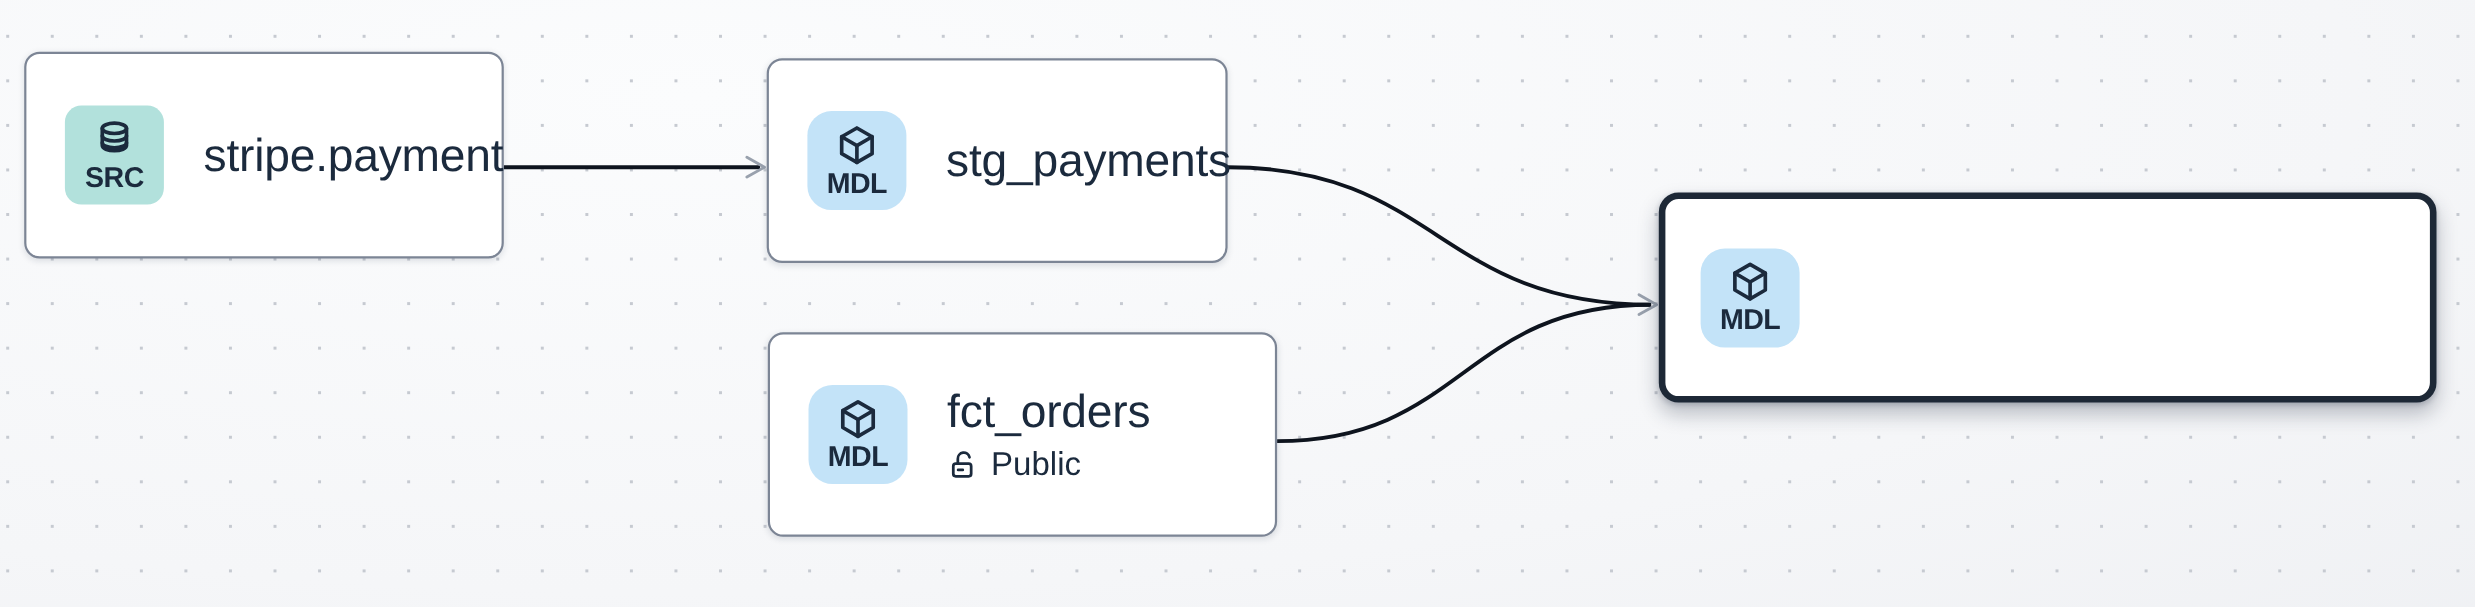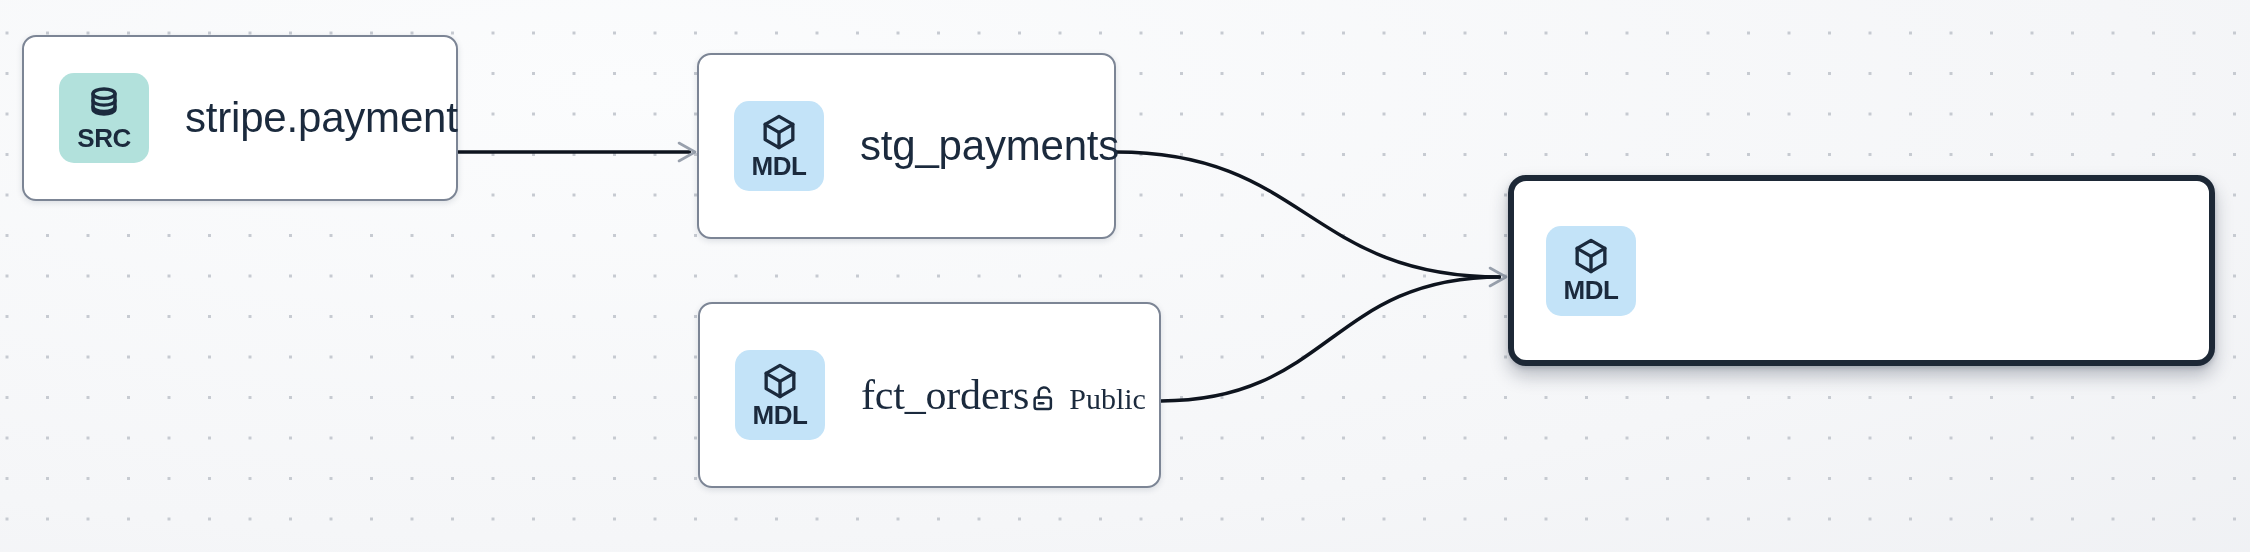--- a/index.html
+++ b/index.html
@@ -46,31 +46,31 @@
     padding-left:32px;
     box-shadow:0 10px 18px rgba(27,40,60,0.28), 0 2px 5px rgba(27,40,60,0.18);
   }
   .badge{
     flex:0 0 auto;
     width:90px;height:90px;border-radius:15px;
     display:flex;flex-direction:column;align-items:center;justify-content:center;
     gap:1px;color:var(--node-text);
   }
   .badge-src{background:var(--src-badge-bg);}
-  .badge-mdl{background:var(--mdl-badge-bg);}
+  .badge-mdl{background:var(--mdl-badge-bg);border-radius:22px;}
   .badge svg{width:40px;height:40px;display:block;}
   .badge-label{
     font-size:26px;font-weight:bold;letter-spacing:-0.5px;
     line-height:1.05;color:var(--node-text);
   }
   .node-title{
     font-size:42px;letter-spacing:-0.2px;color:var(--node-text);
     white-space:nowrap;line-height:1.15;
   }
-  .node-textcol{display:flex;flex-direction:row;justify-content:center;font-family:Liberation Serif, serif;}
+  .node-textcol{display:flex;flex-direction:column;justify-content:center;}
   .access-row{
     display:flex;align-items:center;gap:10px;margin-top:8px;
     font-size:30px;color:var(--node-text);text-align:right;
   }
   .access-row svg{width:30px;height:30px;display:block;}
   .icon-stroke{fill:none;stroke:currentColor;stroke-width:2;stroke-linecap:round;stroke-linejoin:round;}
 </style>
 </head>
 <body>
 
@@ -83,21 +83,21 @@
     </g>
     <g>
       <path class="edge-path" d="M1116 152 C 1307 152 1307 277 1501 277"></path>
     </g>
     <g>
       <path class="edge-path" d="M1161 401 C 1330 401 1330 277 1501 277"></path>
       <path class="arrowhead" d="M1490 268 L1506 277 L1490 286"></path>
     </g>
   </svg>
 
-  <div class="node" style="left:22px;top:35px;width:436px;height:166px">
+  <div class="node" style="left:22px;top:47px;width:436px;height:188px">
     <div class="badge badge-src">
       <svg viewBox="0 0 24 24">
         <ellipse class="icon-stroke" cx="12" cy="5.8" rx="6.6" ry="2.8"></ellipse>
         <path class="icon-stroke" d="M5.4 5.8 V15.2 c0 1.55 2.95 2.8 6.6 2.8 s6.6-1.25 6.6-2.8 V5.8"></path>
         <path class="icon-stroke" d="M18.6 9.9 c0 1.55 -2.95 2.8 -6.6 2.8 s-6.6 -1.25 -6.6 -2.8"></path>
         <path class="icon-stroke" d="M18.6 13.6 c0 1.55 -2.95 2.8 -6.6 2.8 s-6.6 -1.25 -6.6 -2.8"></path>
       </svg>
       <span class="badge-label">SRC</span>
     </div>
     <div class="node-title">stripe.payment</div>

